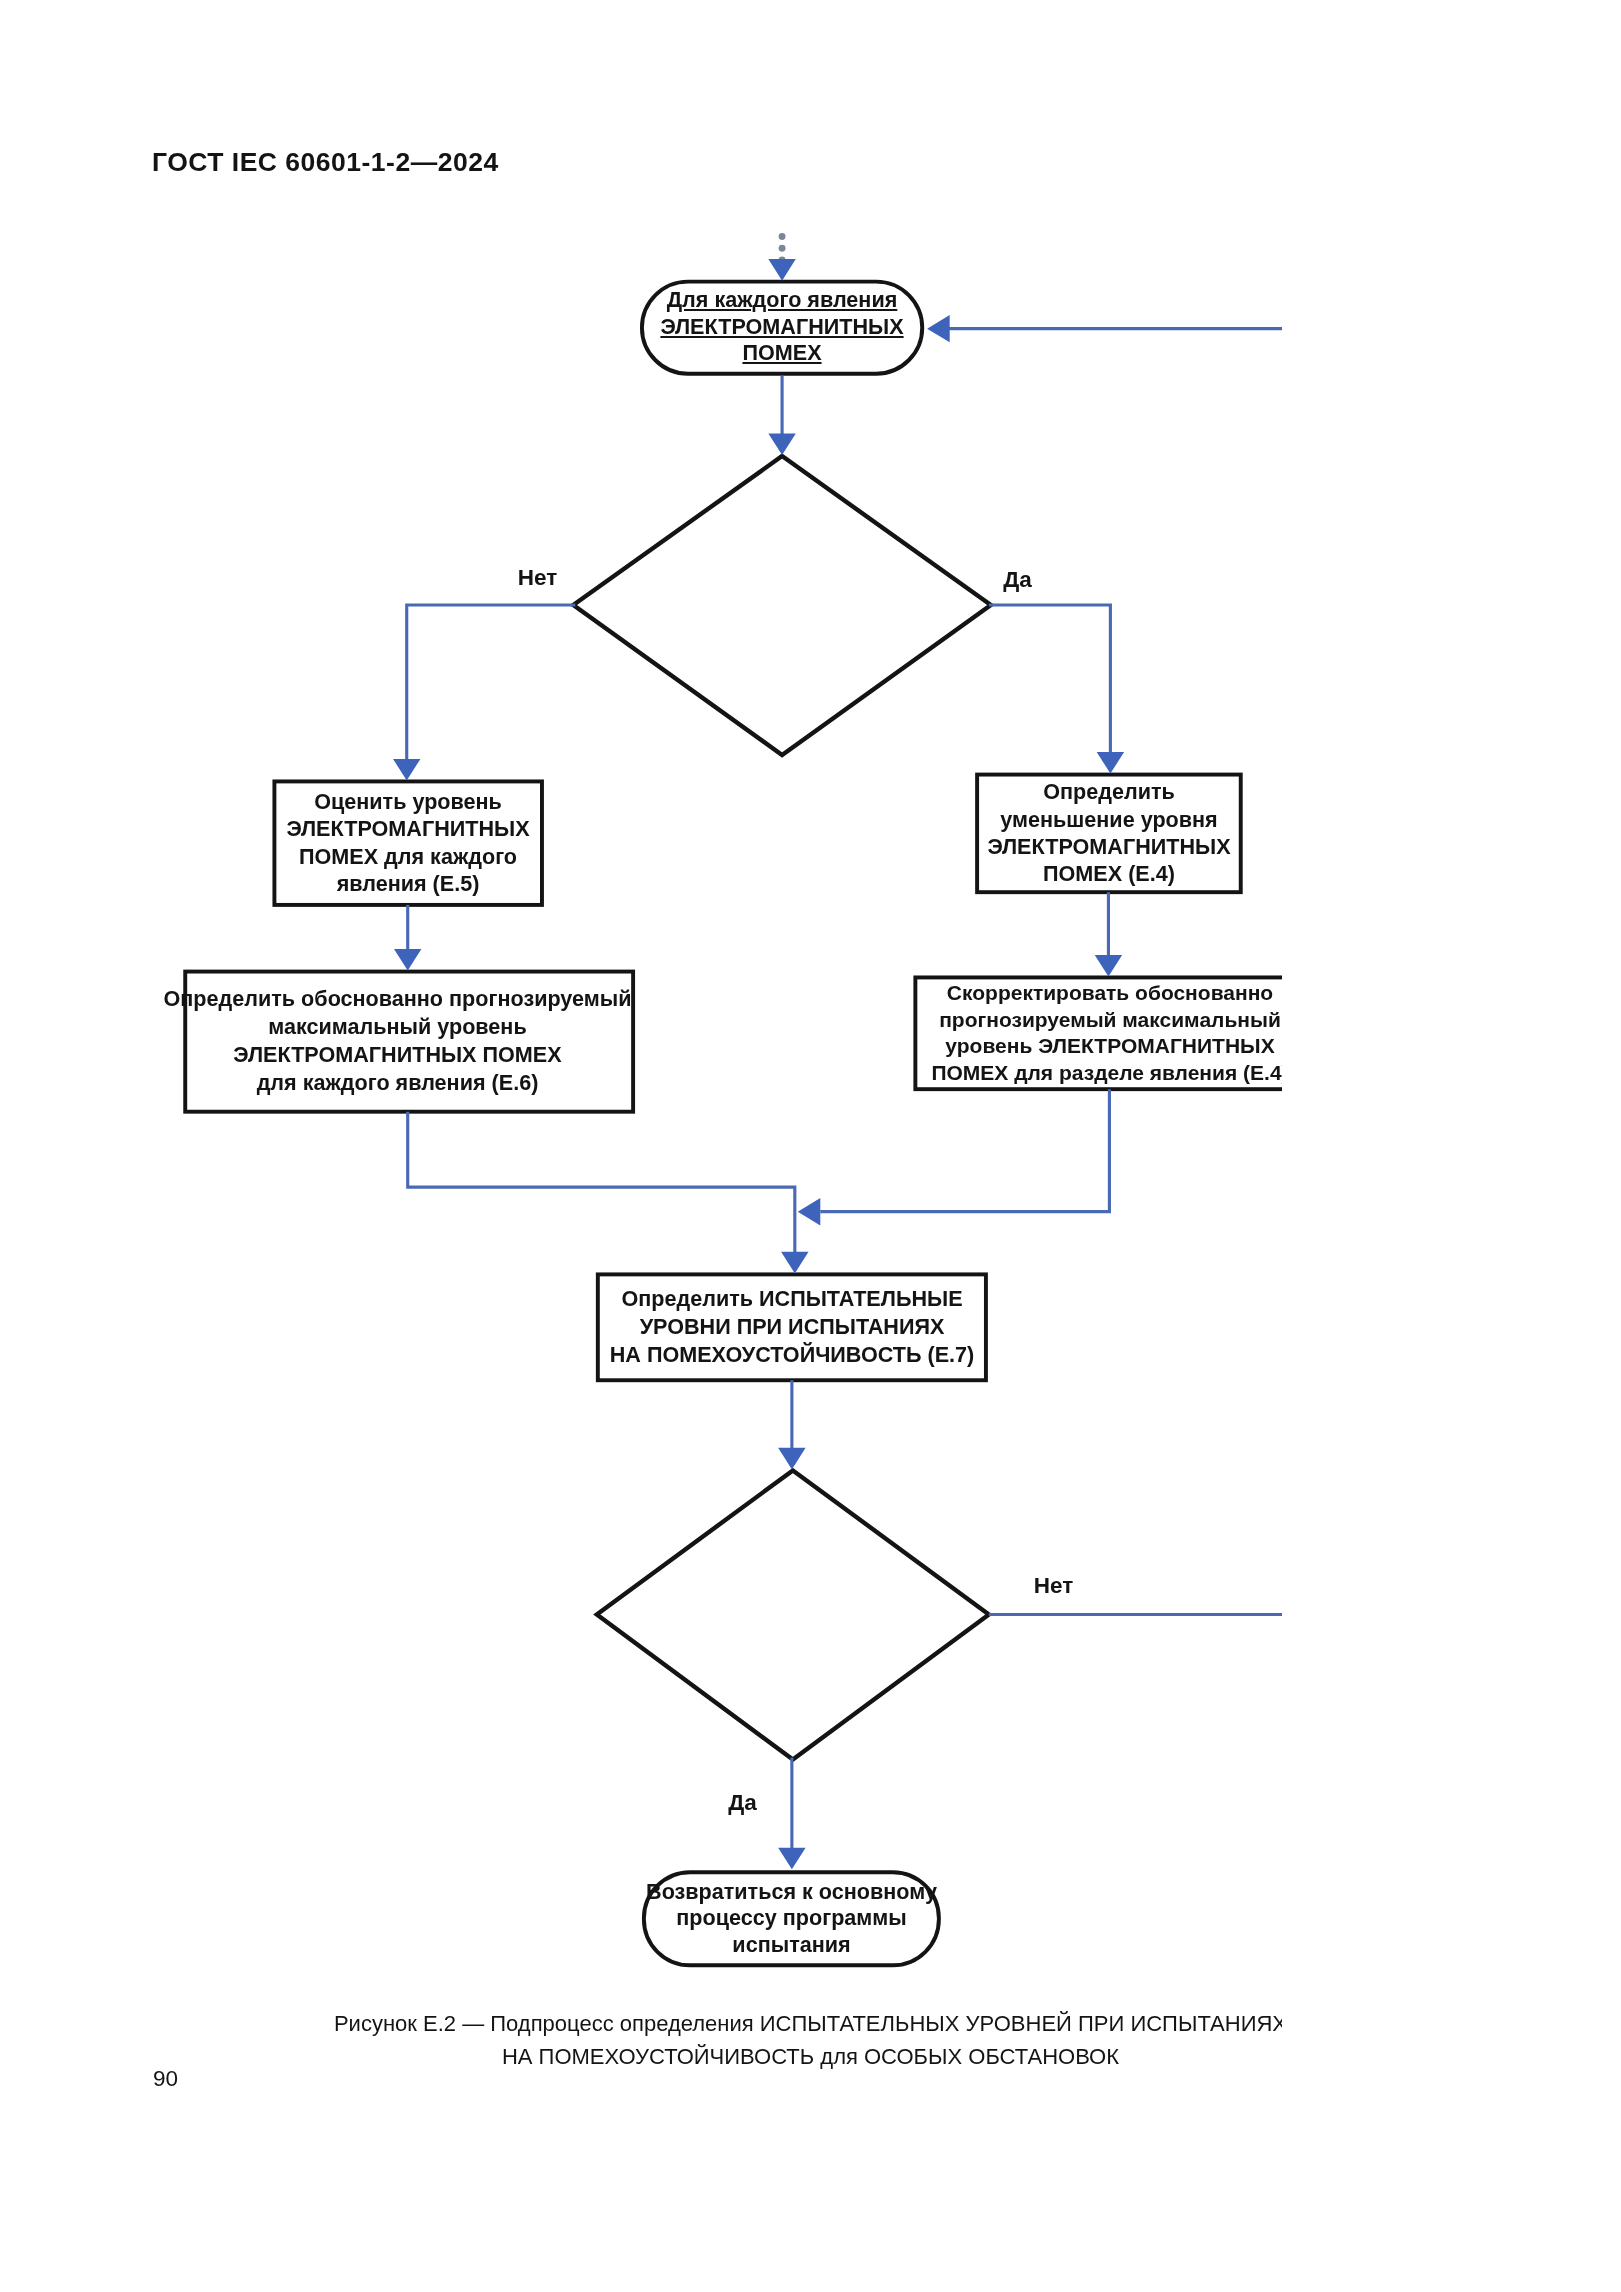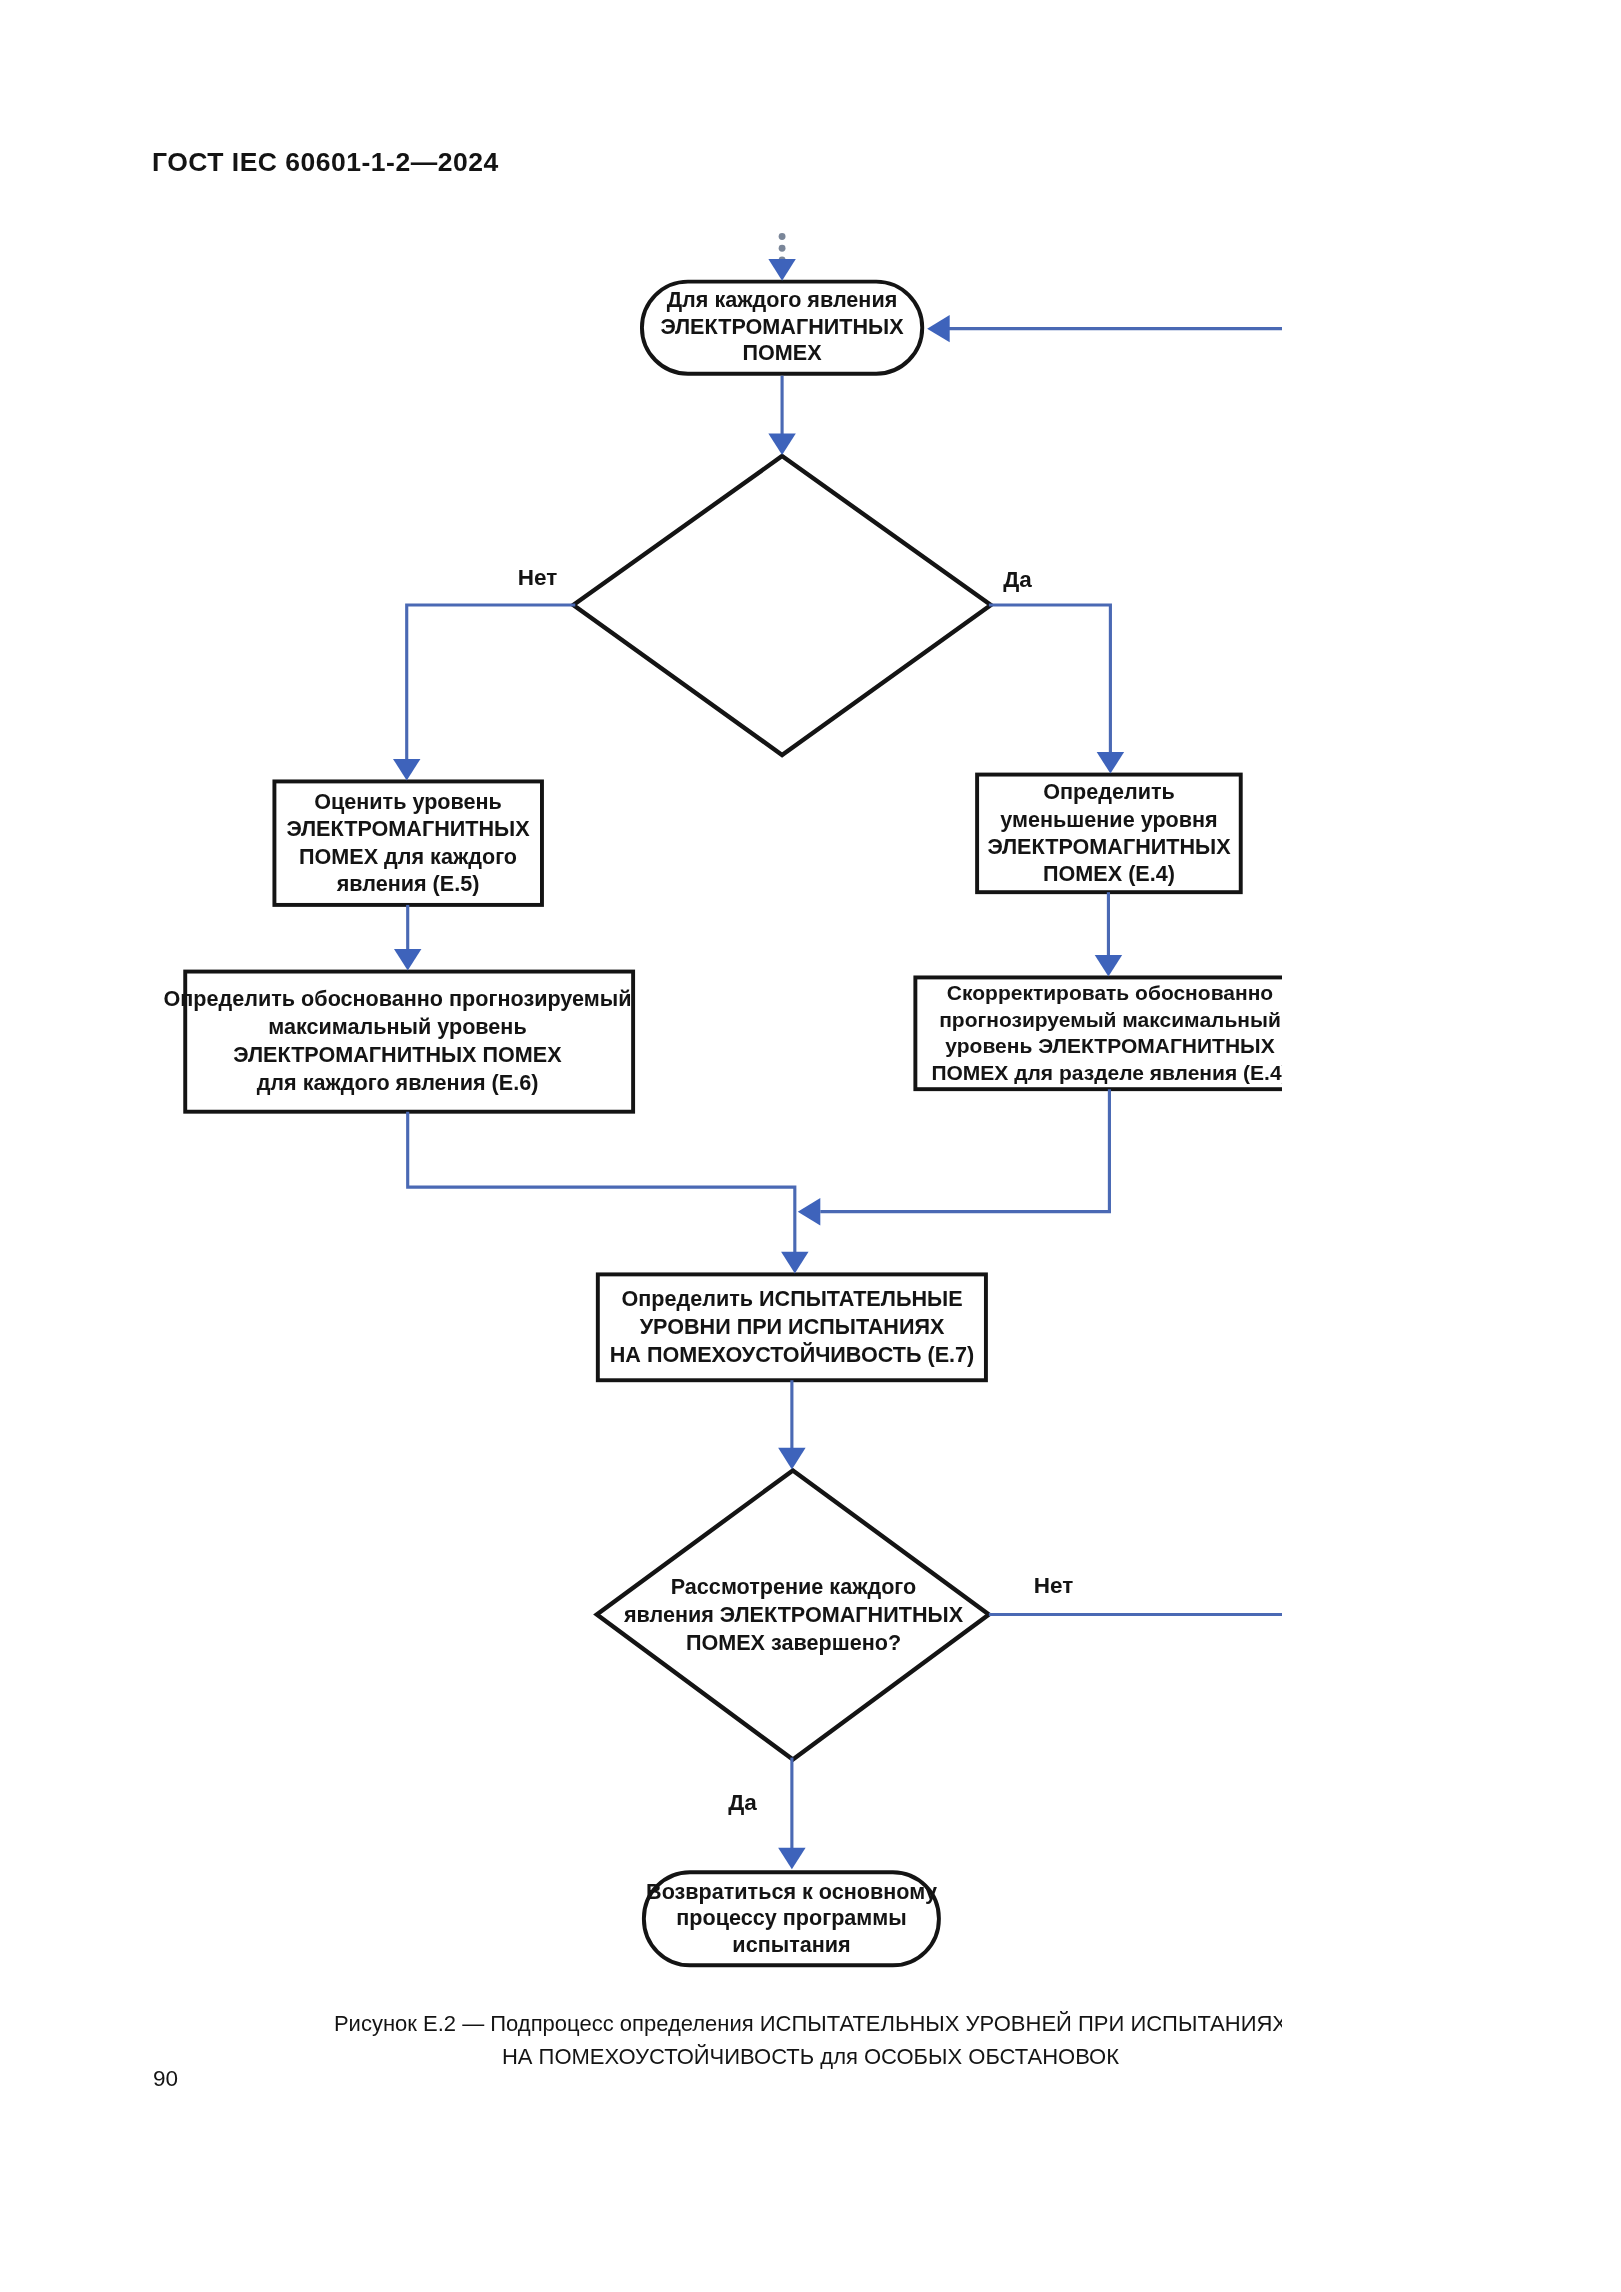--- a/index.html
+++ b/index.html
@@ -84,21 +84,21 @@
     <polyline class="conn" points="808,1408 808,1479"></polyline>
     <polygon class="ahead" points="794,1477 822,1477 808,1499"></polygon>
 
     <polyline class="conn" points="808,1793 808,1887"></polyline>
     <polygon class="ahead" points="794,1885 822,1885 808,1907"></polygon>
 
     <polyline class="conn" points="1009,1647 1399,1647 1399,335 968,335"></polyline>
     <polygon class="ahead" points="969,321 969,349 946,335"></polygon>
   </svg>
 
-  <div class="node-text" style="left:640px; top:279px; width:284px; height:96px; line-height:26.5px;">Для каждого явления
+  <div class="node-text" style="left:640px; top:279px; width:284px; height:96px; line-height:26.5px;text-decoration:underline;">Для каждого явления
 ЭЛЕКТРОМАГНИТНЫХ
 ПОМЕХ</div>
 
 
   <div class="node-text" style="left:274px; top:781px; width:268px; height:123px;">Оценить уровень
 ЭЛЕКТРОМАГНИТНЫХ
 ПОМЕХ для каждого
 явления (Е.5)</div>
 
   <div class="node-text" style="left:977px; top:774px; width:264px; height:118px;">Определить
@@ -113,23 +113,20 @@
 
   <div class="node-text" style="left:904px; top:977px; width:412px; height:112px; font-size:21px; line-height:26.5px;">Скорректировать обоснованно
 прогнозируемый максимальный
 уровень ЭЛЕКТРОМАГНИТНЫХ
 ПОМЕХ для разделе явления (Е.4)</div>
 
   <div class="node-text" style="left:598px; top:1274px; width:388px; height:106px; line-height:28px;">Определить ИСПЫТАТЕЛЬНЫЕ
 УРОВНИ ПРИ ИСПЫТАНИЯХ
 НА ПОМЕХОУСТОЙЧИВОСТЬ (Е.7)</div>
 
-  <div class="node-text" style="left:612px; top:1547px; width:363px; height:135px; line-height:28px;">Рассмотрение каждого
-явления ЭЛЕКТРОМАГНИТНЫХ
-ПОМЕХ завершено?</div>
 
   <div class="node-text" style="left:644px; top:1872px; width:295px; height:93px; line-height:26.5px;">Возвратиться к основному
 процессу программы
 испытания</div>
 
   <div class="branch-label" style="left:503px; top:565px;">Нет</div>
   <div class="branch-label" style="left:983px; top:567px;">Да</div>
   <div class="branch-label" style="left:1019px; top:1573px;">Нет</div>
   <div class="branch-label" style="left:708px; top:1790px;">Да</div>
 

